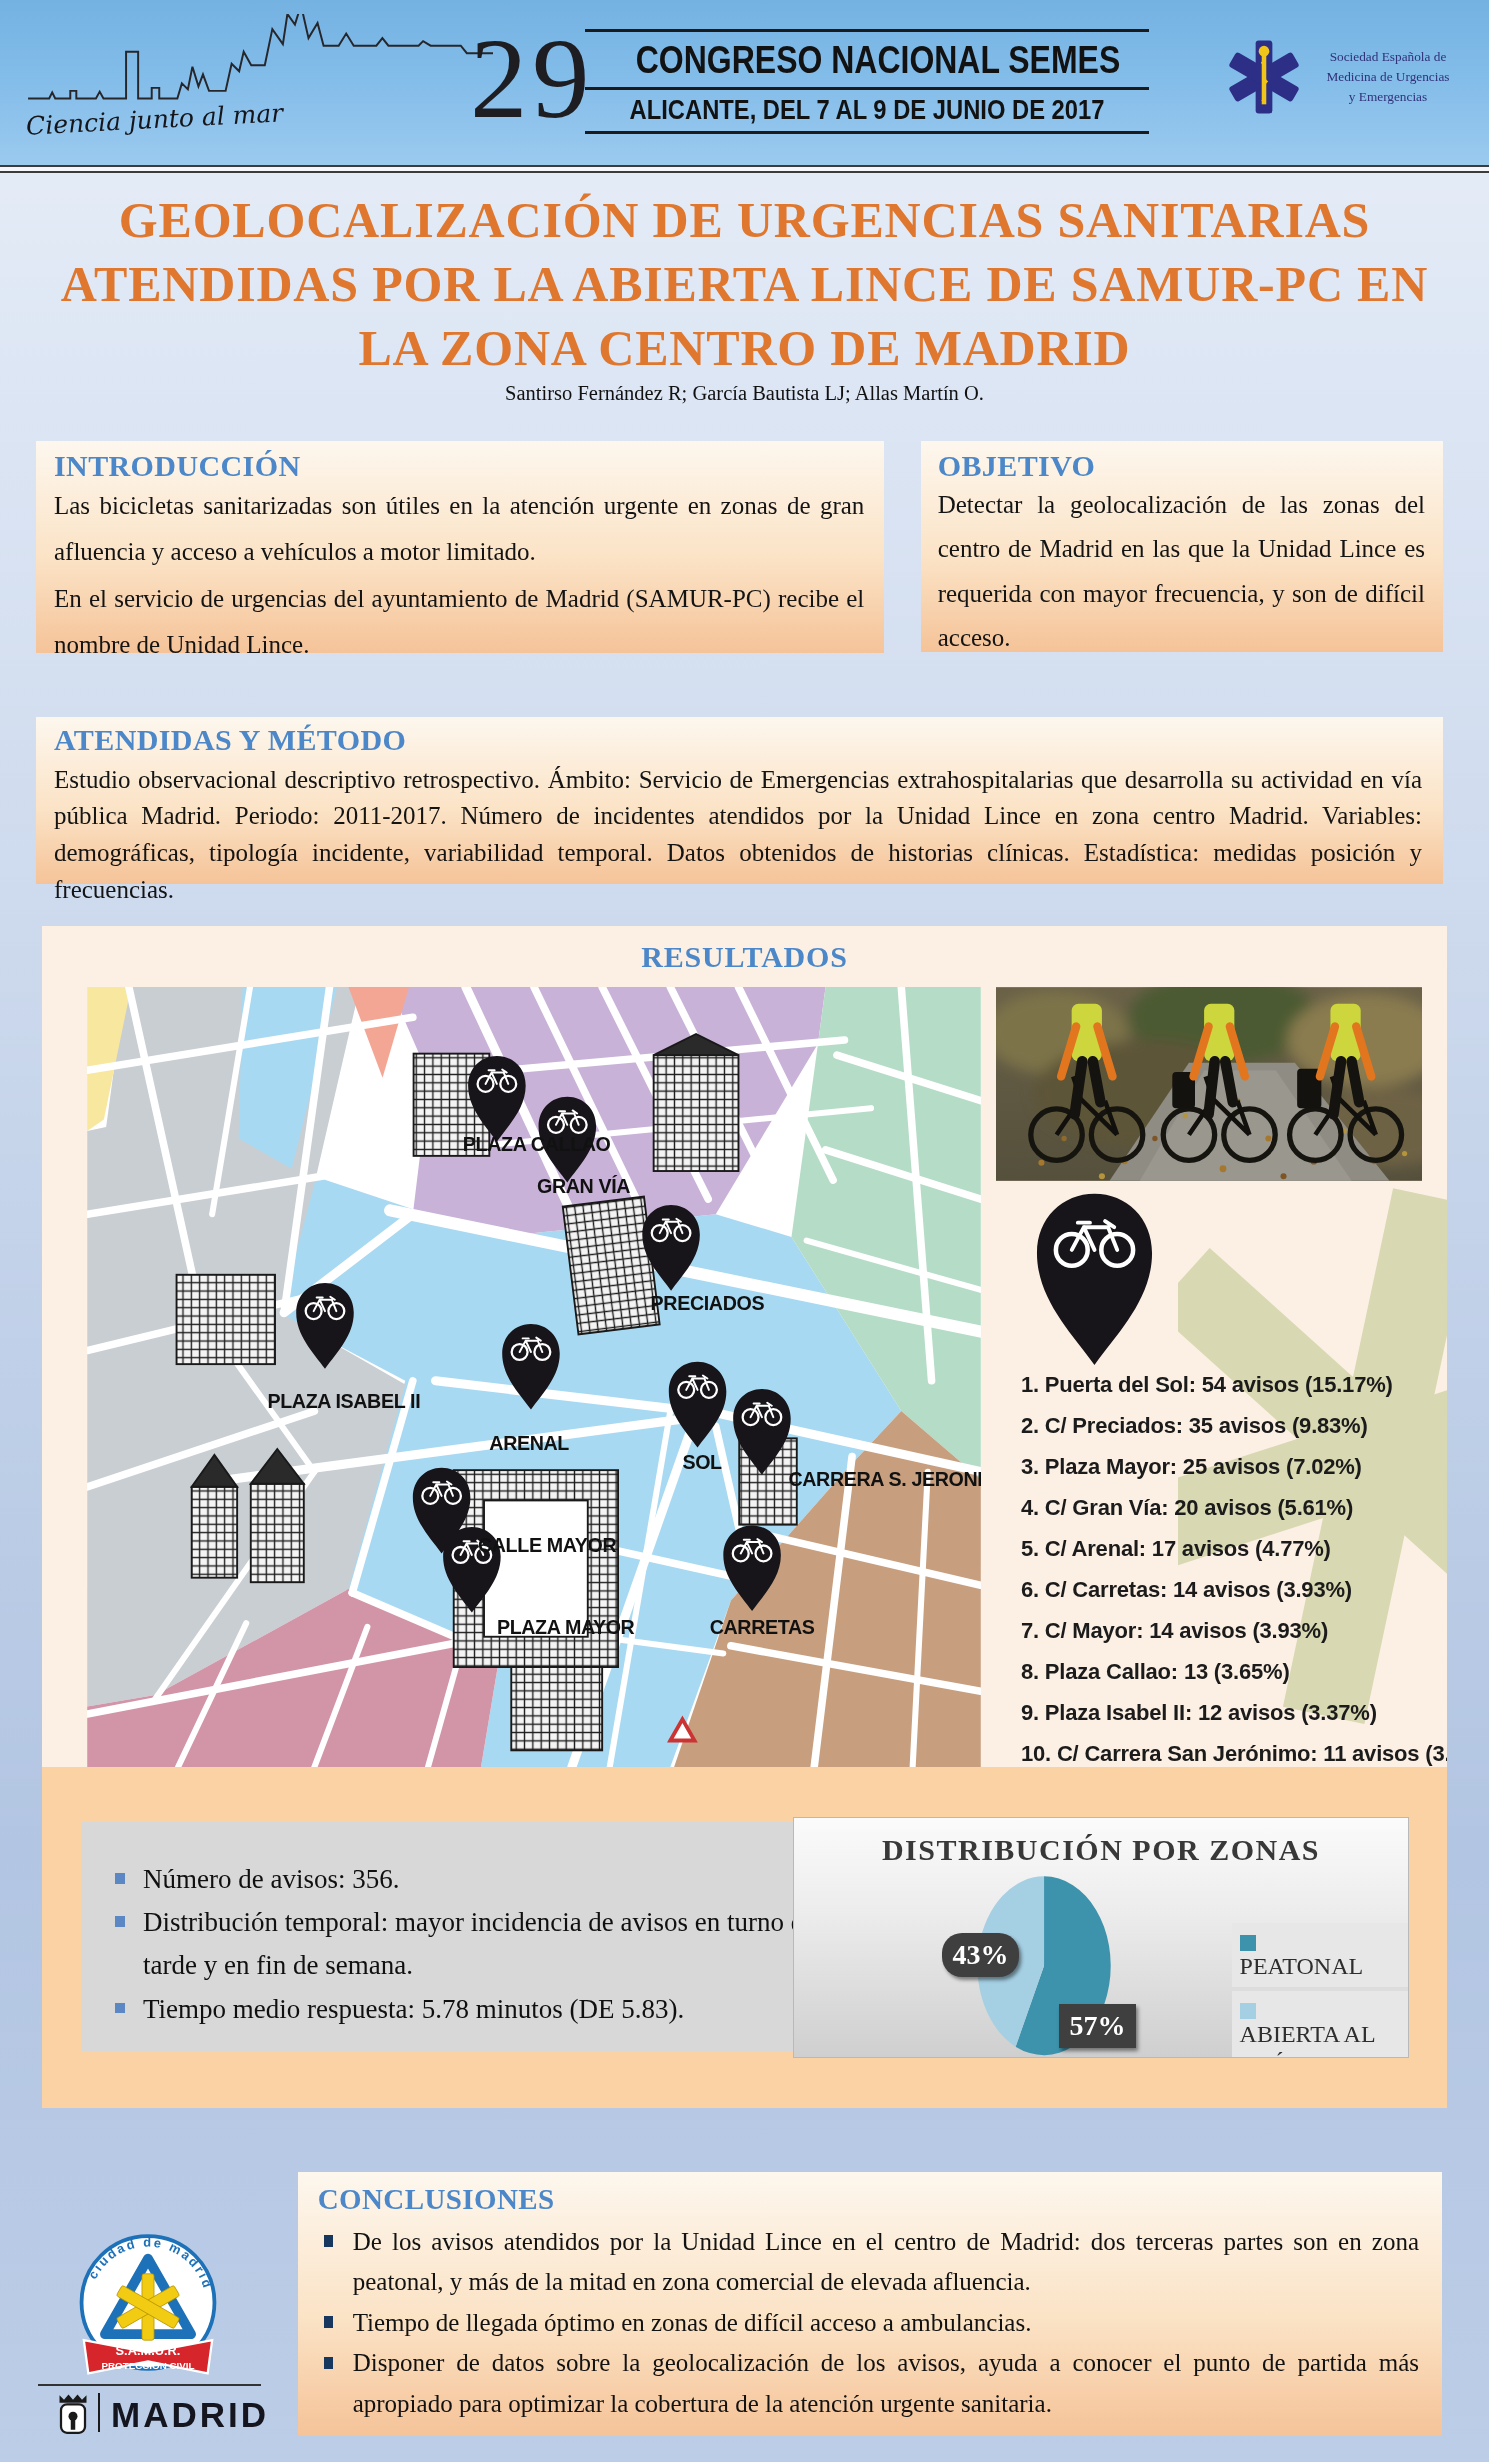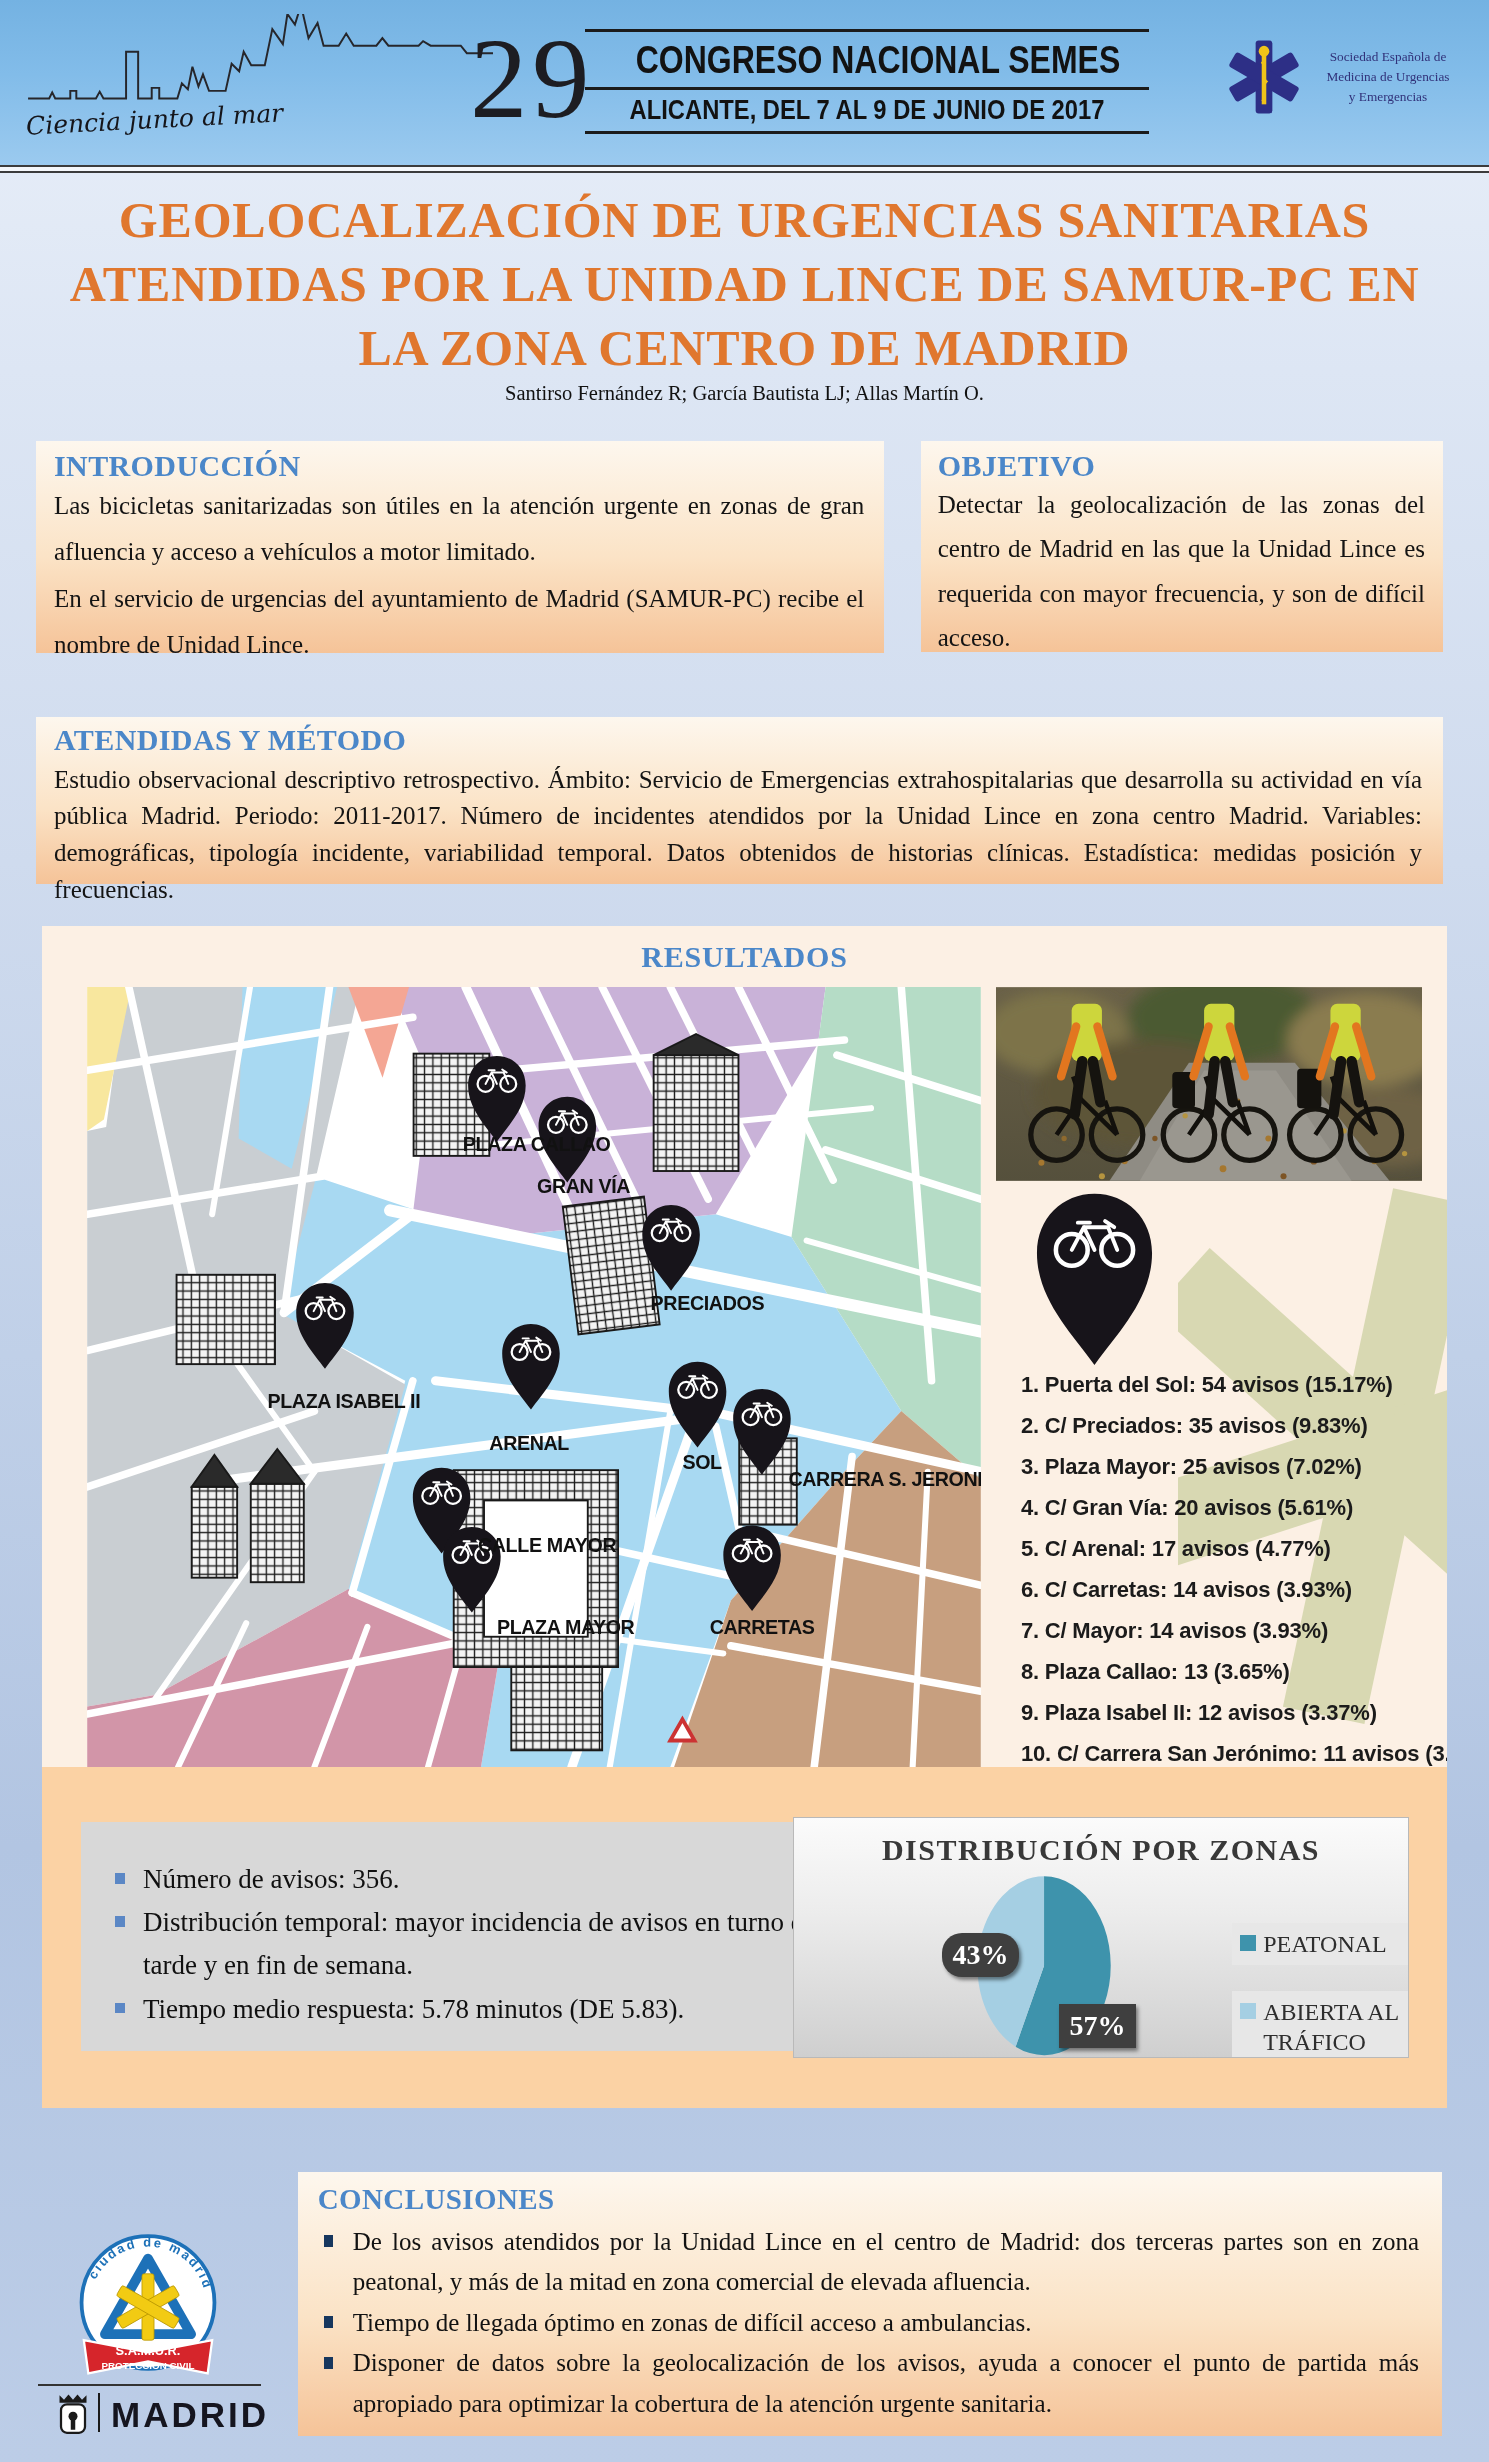--- a/index.html
+++ b/index.html
@@ -32,21 +32,21 @@
   .maplabel{font-family:"Liberation Sans",sans-serif;font-weight:700;font-size:26px;fill:#111;letter-spacing:-.5px;}
   .ranking-item{font-family:"Liberation Sans",sans-serif;font-weight:700;font-size:22px;color:#1b1b1b;letter-spacing:-0.2px;height:41px;line-height:41px;white-space:nowrap;}
   .orange-band{left:0;top:841px;width:1405px;height:341px;background:#fbd2a4;}
   .stats-box{left:39px;top:55px;width:796px;height:229px;background:#d8d8d8;box-sizing:border-box;padding:36px 30px 0 29px;}
   .stats-box ul{margin:0;padding:0;list-style:none;}
   .stats-box li{position:relative;padding-left:33px;font-size:27px;line-height:1.6;color:#101010;}
   .stats-box li::before{content:"";position:absolute;left:4.5px;top:15px;width:10.6px;height:10.6px;background:#5b87c5;}
   .pie-panel{left:751px;top:50px;width:616px;height:241px;background:linear-gradient(180deg,#fbfbfb 0%,#ececec 40%,#cfcfcf 100%);border:0.8px solid #b9b9b9;box-sizing:border-box;overflow:hidden;}
   .pie-title{width:100%;text-align:center;top:15px;font-size:30px;font-weight:700;color:#383838;letter-spacing:1.5px;}
   .pct-box{background:#3f3f3f;color:#fff;font-size:28px;font-weight:700;text-align:center;box-shadow:2.3px 3px 3.8px rgba(0,0,0,.45);padding:6px 10.6px;}
-  .legend-item{display:flex;align-items:flex-start;background:#e7e7e7;padding:6px 7.6px;}
+  .legend-item{display:flex;align-items:flex-start;background:#e7e7e7;padding:6px 7.6px;flex-direction:column;}
   .legend-sq{width:16px;height:16px;margin:6px 7.6px 0 0;flex:0 0 auto;}
   .legend-txt{font-size:24px;color:#2e2e2e;line-height:1.25;}
   
   .concl{left:298px;top:2172px;width:1144px;height:264px;box-sizing:border-box;padding:10.6px 23px 0 19.7px;}
   .concl ul{margin:6px 0 0 0;padding:0;list-style:none;}
   .concl li{position:relative;padding-left:35px;font-size:25px;line-height:1.62;color:#121212;text-align:justify;}
   .concl li::before{content:"";position:absolute;left:6px;top:13.6px;width:9.8px;height:12px;background:#17375e;}
   
   .madrid-word{font-family:"Liberation Sans",sans-serif;font-size:35px;font-weight:600;letter-spacing:3px;color:#15151f;}
 </style>
@@ -83,21 +83,21 @@
     <div class="abs semes-org" style="left:1297px;top:47px;">
       <div>Sociedad Española de</div>
       <div>Medicina de Urgencias</div>
       <div>y Emergencias</div>
     </div>
   </header>
   <div class="abs banner-rule"></div>
 
   <h1 class="abs poster-title" style="margin:0;">
     <span>GEOLOCALIZACIÓN DE URGENCIAS SANITARIAS</span>
-    <span>ATENDIDAS POR LA UNIDAD LINCE DE SAMUR-PC EN</span>
+    <span>ATENDIDAS POR LA ABIERTA LINCE DE SAMUR-PC EN</span>
     <span>LA ZONA CENTRO DE MADRID</span>
   </h1>
   <div class="abs authors">Santirso Fernández R; García Bautista LJ; Allas Martín O.</div>
 
   <section class="abs peach" style="left:36px;top:441px;width:848px;height:212px;box-sizing:border-box;padding:7.6px 19.7px 0 18px;">
     <div class="sec-h">INTRODUCCIÓN</div>
     <p class="body-txt intro-p">Las bicicletas sanitarizadas son útiles en la atención urgente en zonas de gran afluencia y acceso a vehículos a motor limitado.</p>
     <p class="body-txt intro-p">En el servicio de urgencias del ayuntamiento de Madrid (SAMUR-PC) recibe el nombre de Unidad Lince.</p>
   </section>
 

